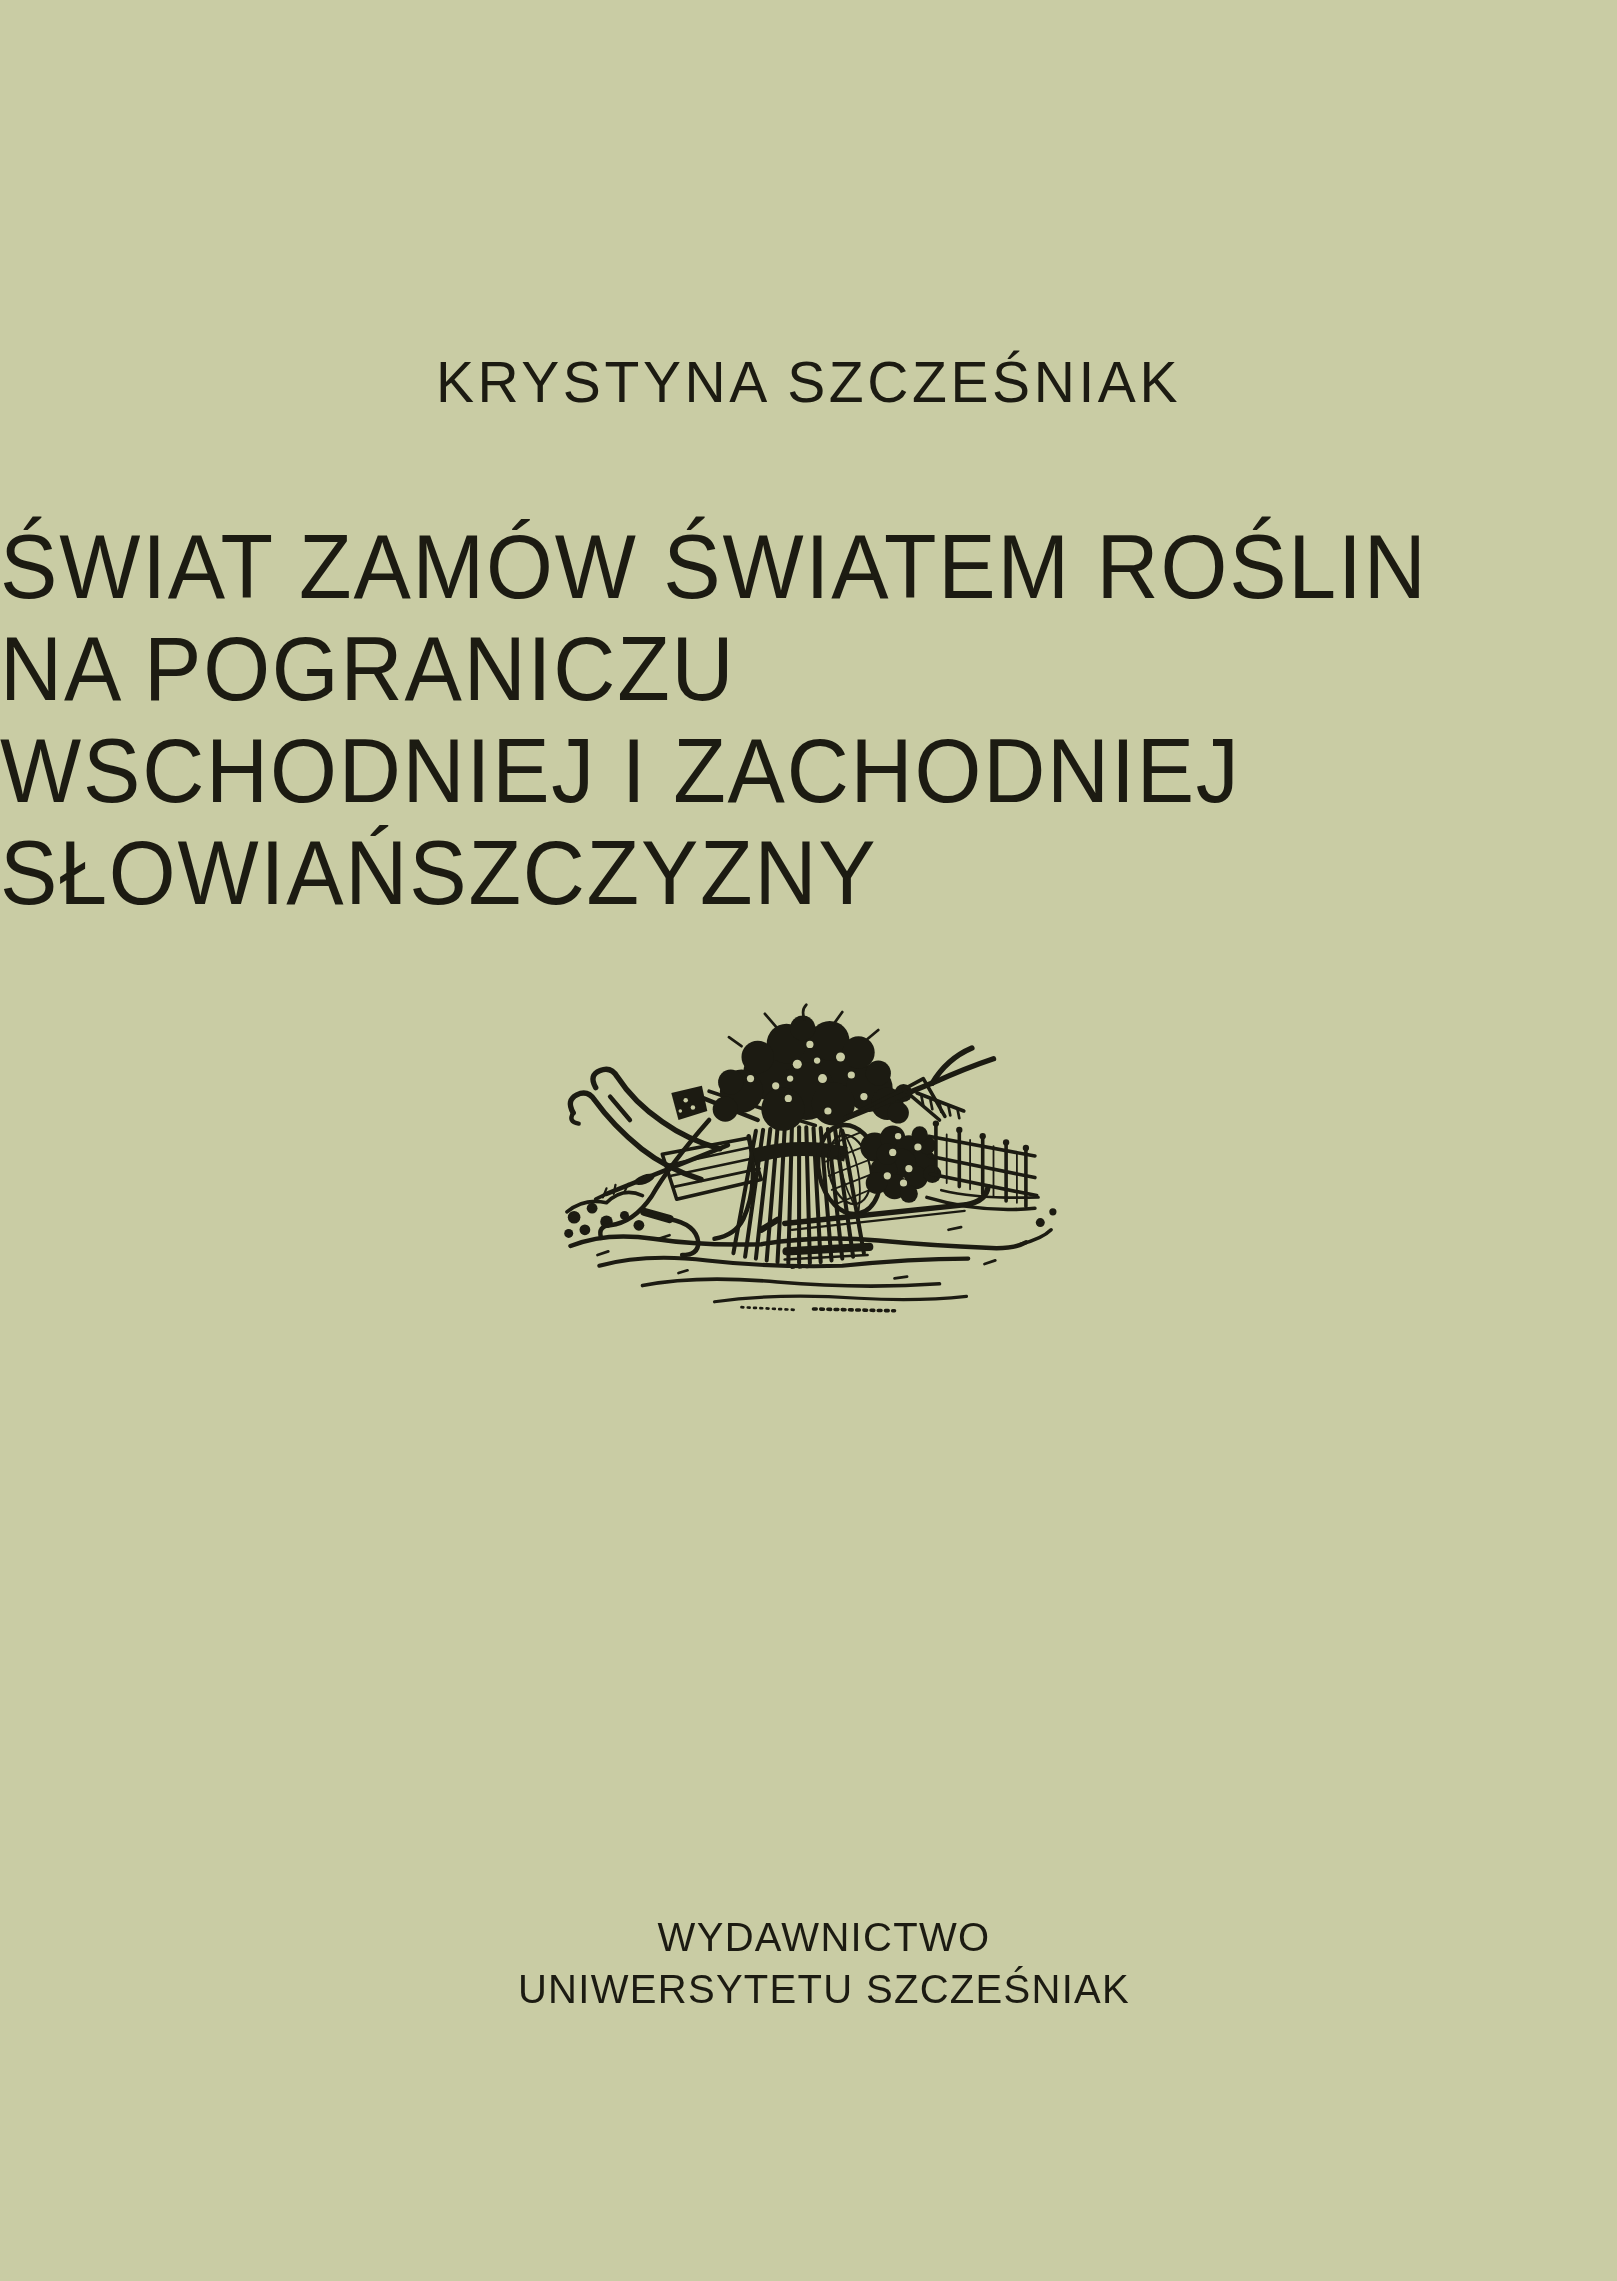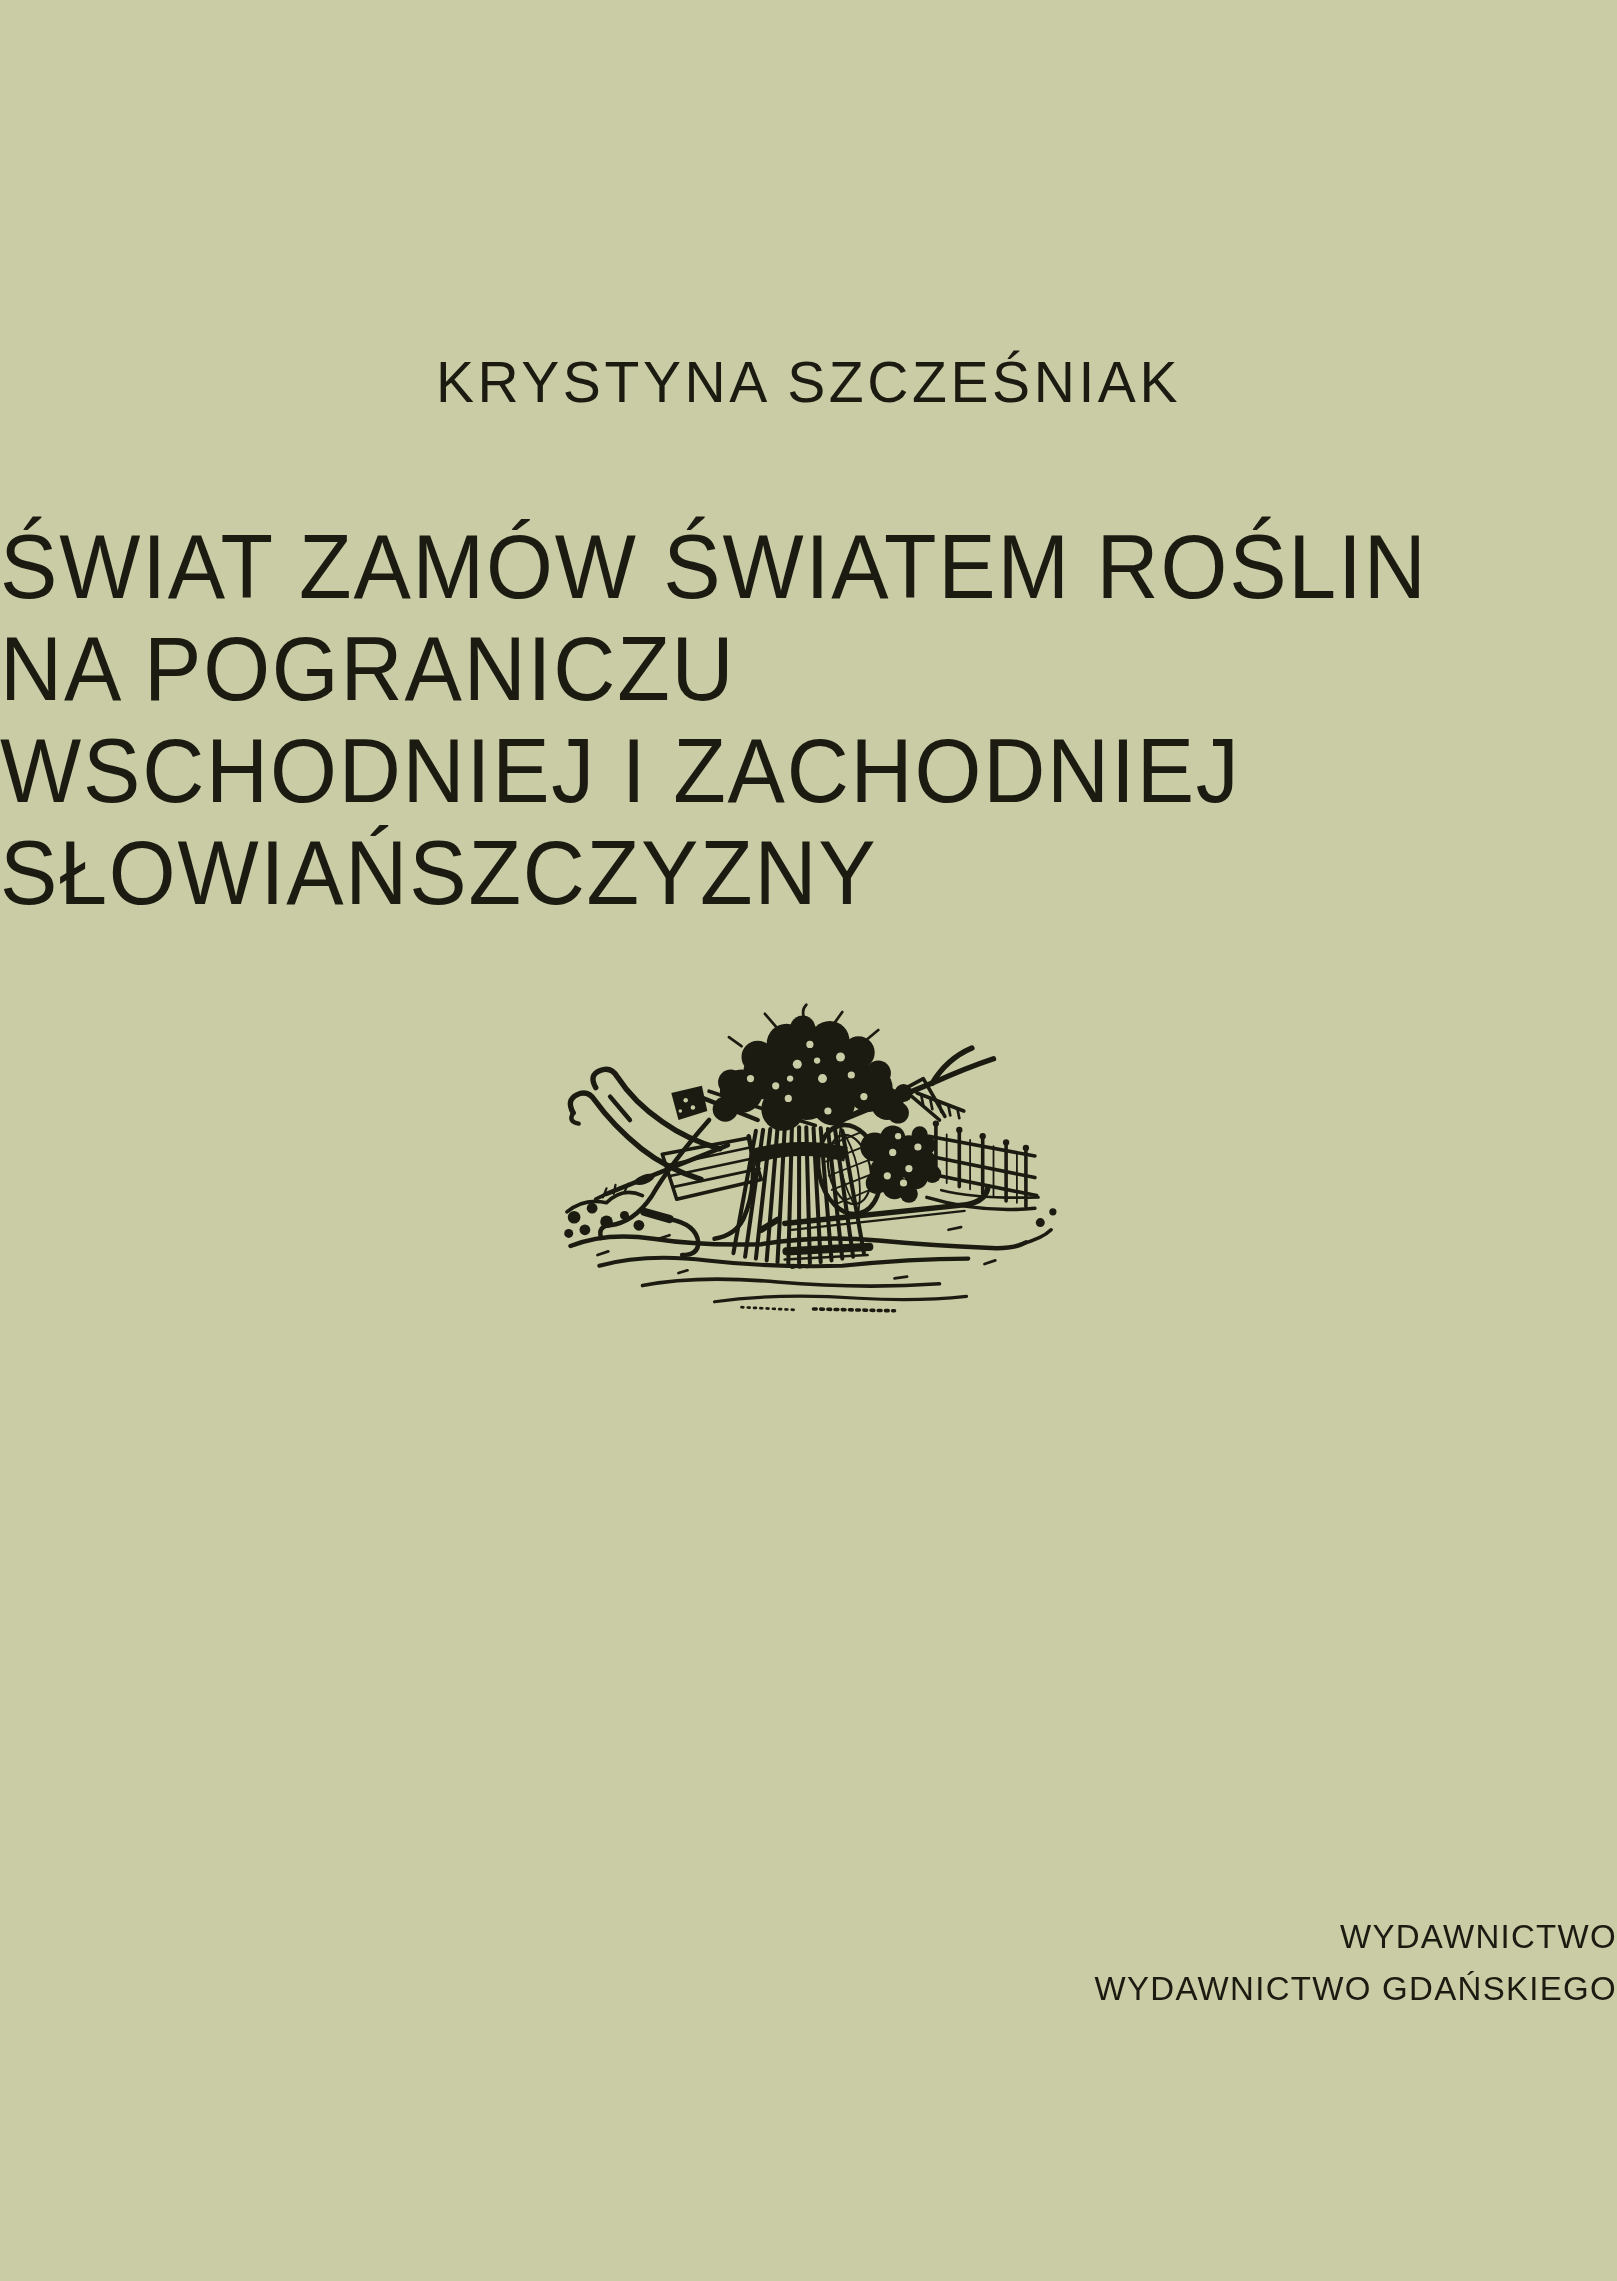--- a/index.html
+++ b/index.html
@@ -30,22 +30,22 @@
   }
   .title .line{white-space:nowrap;transform:scaleY(1.06);transform-origin:center;}
   .illustration{
     position:absolute;top:1002px;left:50%;
     transform:translateX(-50%);
     width:585px;height:335px;
   }
   .illustration svg{width:100%;height:100%;color:var(--ink);}
   .publisher{
     position:absolute;top:1911px;left:0;right:0;
-    text-align:right;
-    font-size:33px;line-height:52px;letter-spacing:1.3px;padding-left:31px;
+    text-align:center;
+    font-size:40px;line-height:52px;letter-spacing:1.3px;padding-left:31px;
   }
   .publisher .line{white-space:nowrap;}
 </style>
 </head>
 <body>
 
 <div class="cover">
 
   <div class="author">KRYSTYNA SZCZEŚNIAK</div>
 
@@ -239,17 +239,17 @@
       <g>
         <path d="M300,276 L392,271" stroke-width="9"></path>
         <path d="M298,285 L390,280" stroke-width="3"></path>
         <path d="M306,294 L352,292" stroke-width="3" stroke-dasharray="2 6"></path>
       </g>
     </svg>
   </div>
 
   <div class="publisher">
     <div class="line">WYDAWNICTWO</div>
-    <div class="line">WYDAWNICTWO GDAŃSKIEGO</div>
+    <div class="line">UNIWERSYTETU SZCZEŚNIAK</div>
   </div>
 
 </div>
 
 
 </body></html>

